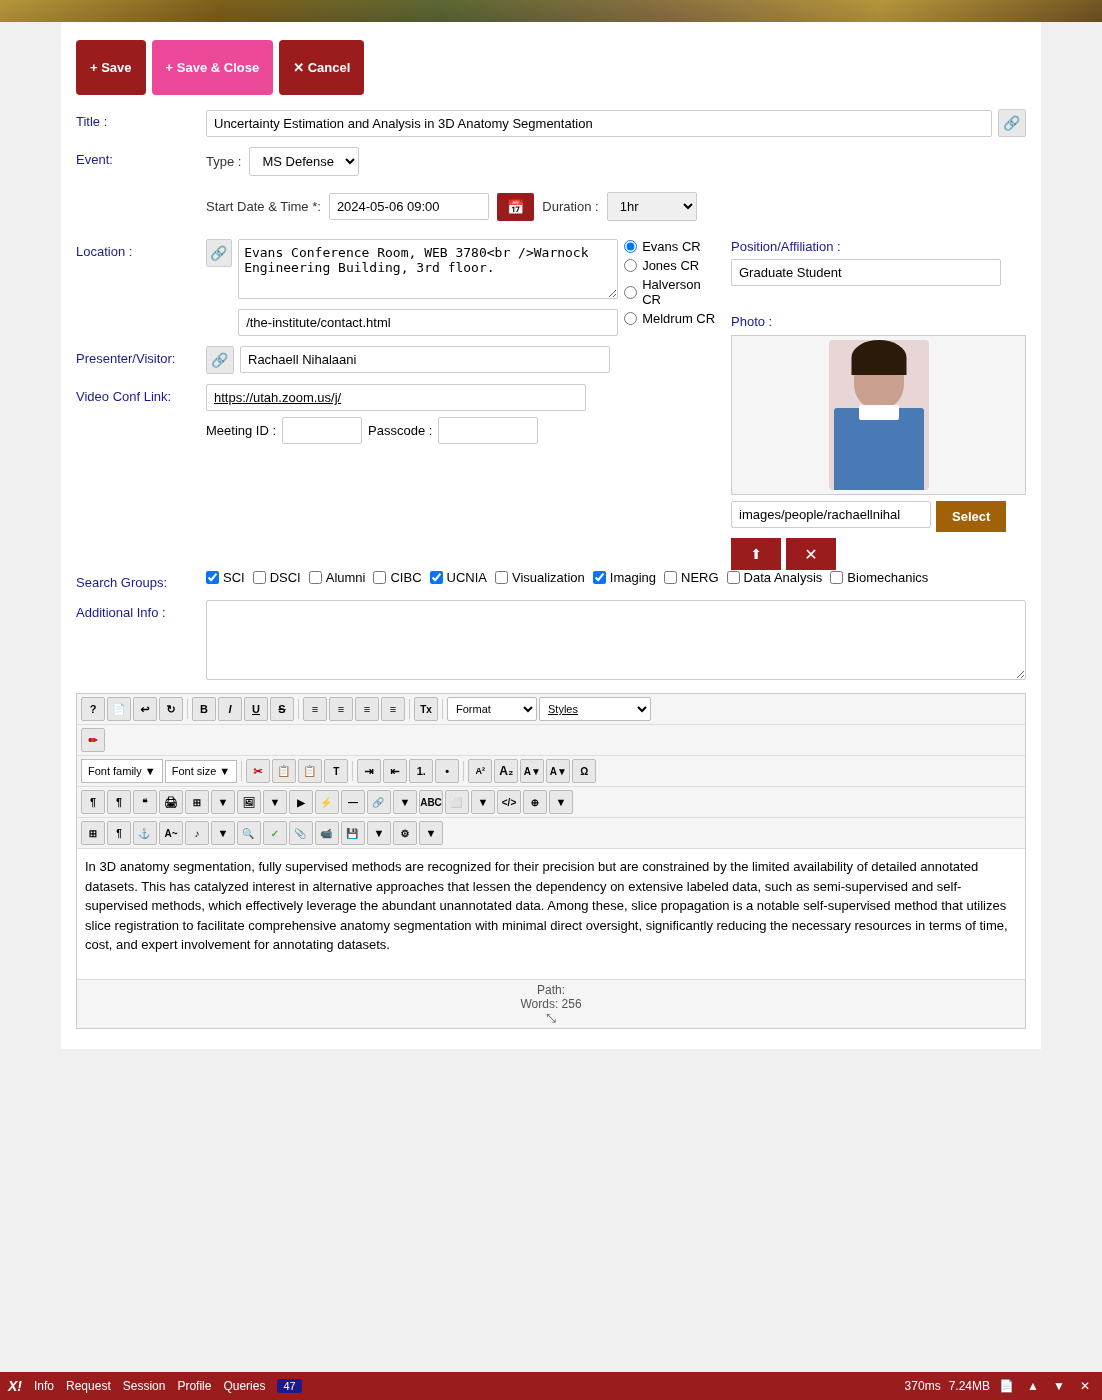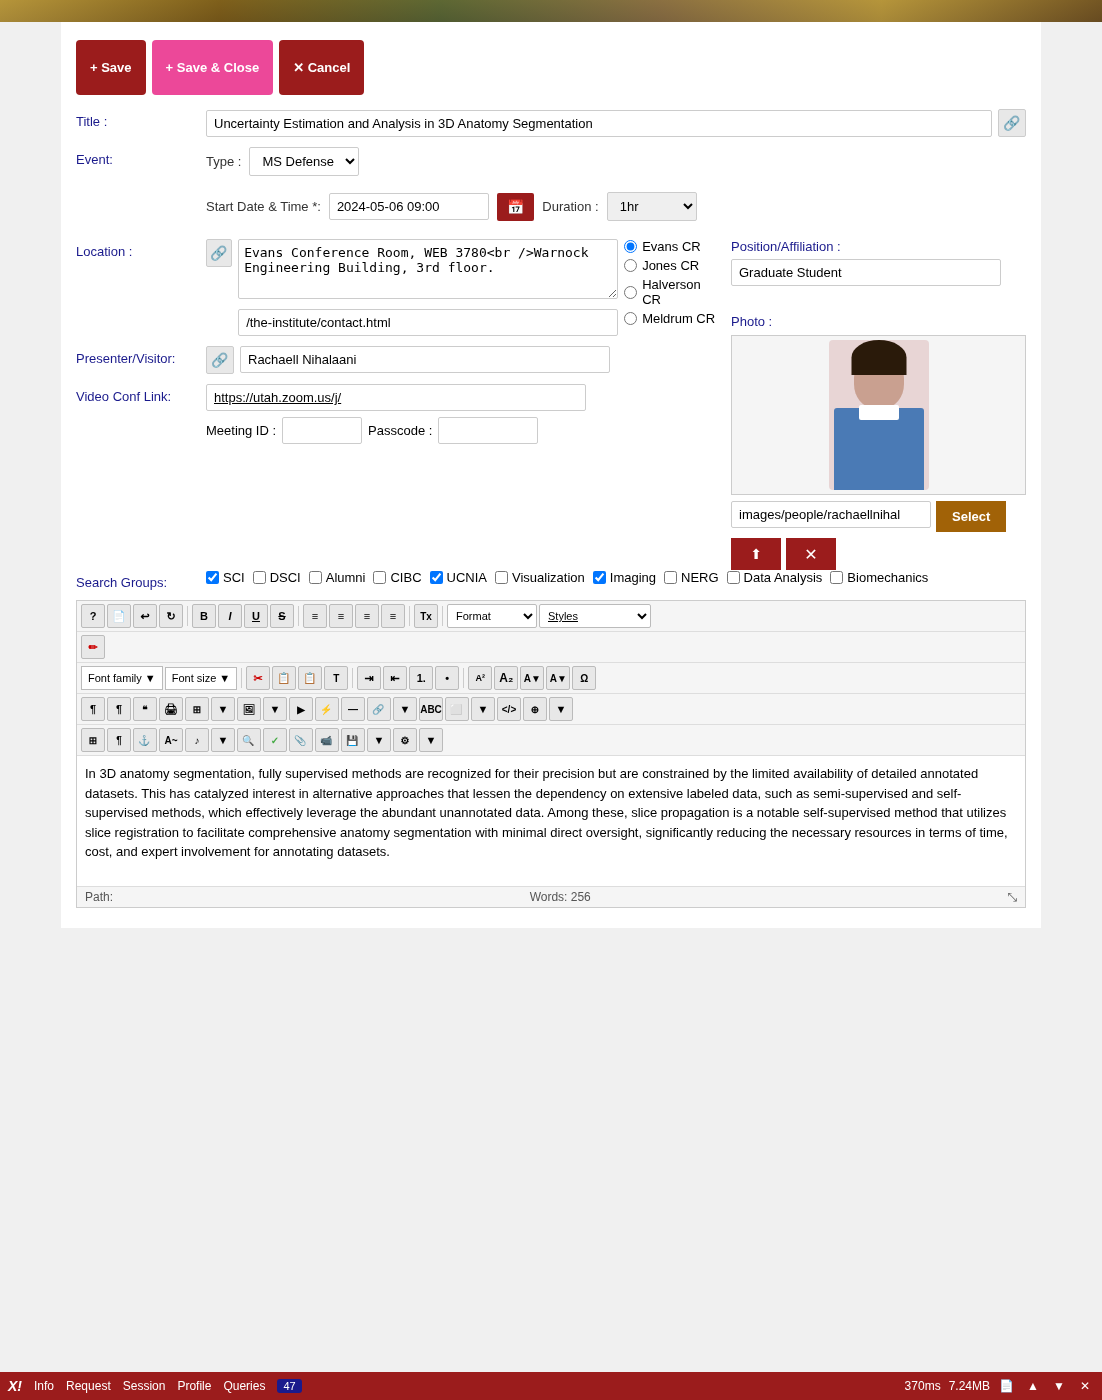--- a/index.html
+++ b/index.html
@@ -369,20 +369,21 @@
 
     .editor-footer {
       display: flex;
       justify-content: space-between;
       align-items: center;
       background: #f5f5f5;
       border-top: 1px solid #ddd;
       padding: 3px 8px;
       font-size: 12px;
       color: #555;
+      flex-direction: column;
     }
 
     .right-panel {
       display: flex;
       flex-direction: column;
       gap: 8px;
       min-width: 295px;
     }
 
     .two-col {
@@ -624,20 +625,26 @@
           <span>Data Analysis</span>
         </div>
         <div class="checkbox-item">
           <input type="checkbox" style="">
           <span>Biomechanics</span>
         </div>
       </div>
     </div>
   </div>
 
+  <div class="form-row">
+    <div class="form-label">Additional Info :</div>
+    <div style="flex:1;">
+      <textarea class="additional-info-textarea" style=""></textarea>
+    </div>
+  </div>
 
   <div class="description-section">
 
     <div class="editor-container">
 
       <div class="editor-toolbar-row">
         <button class="tb-btn">?</button>
         <button class="tb-btn">📄</button>
         <button class="tb-btn">↩</button>
         <button class="tb-btn">↻</button>

